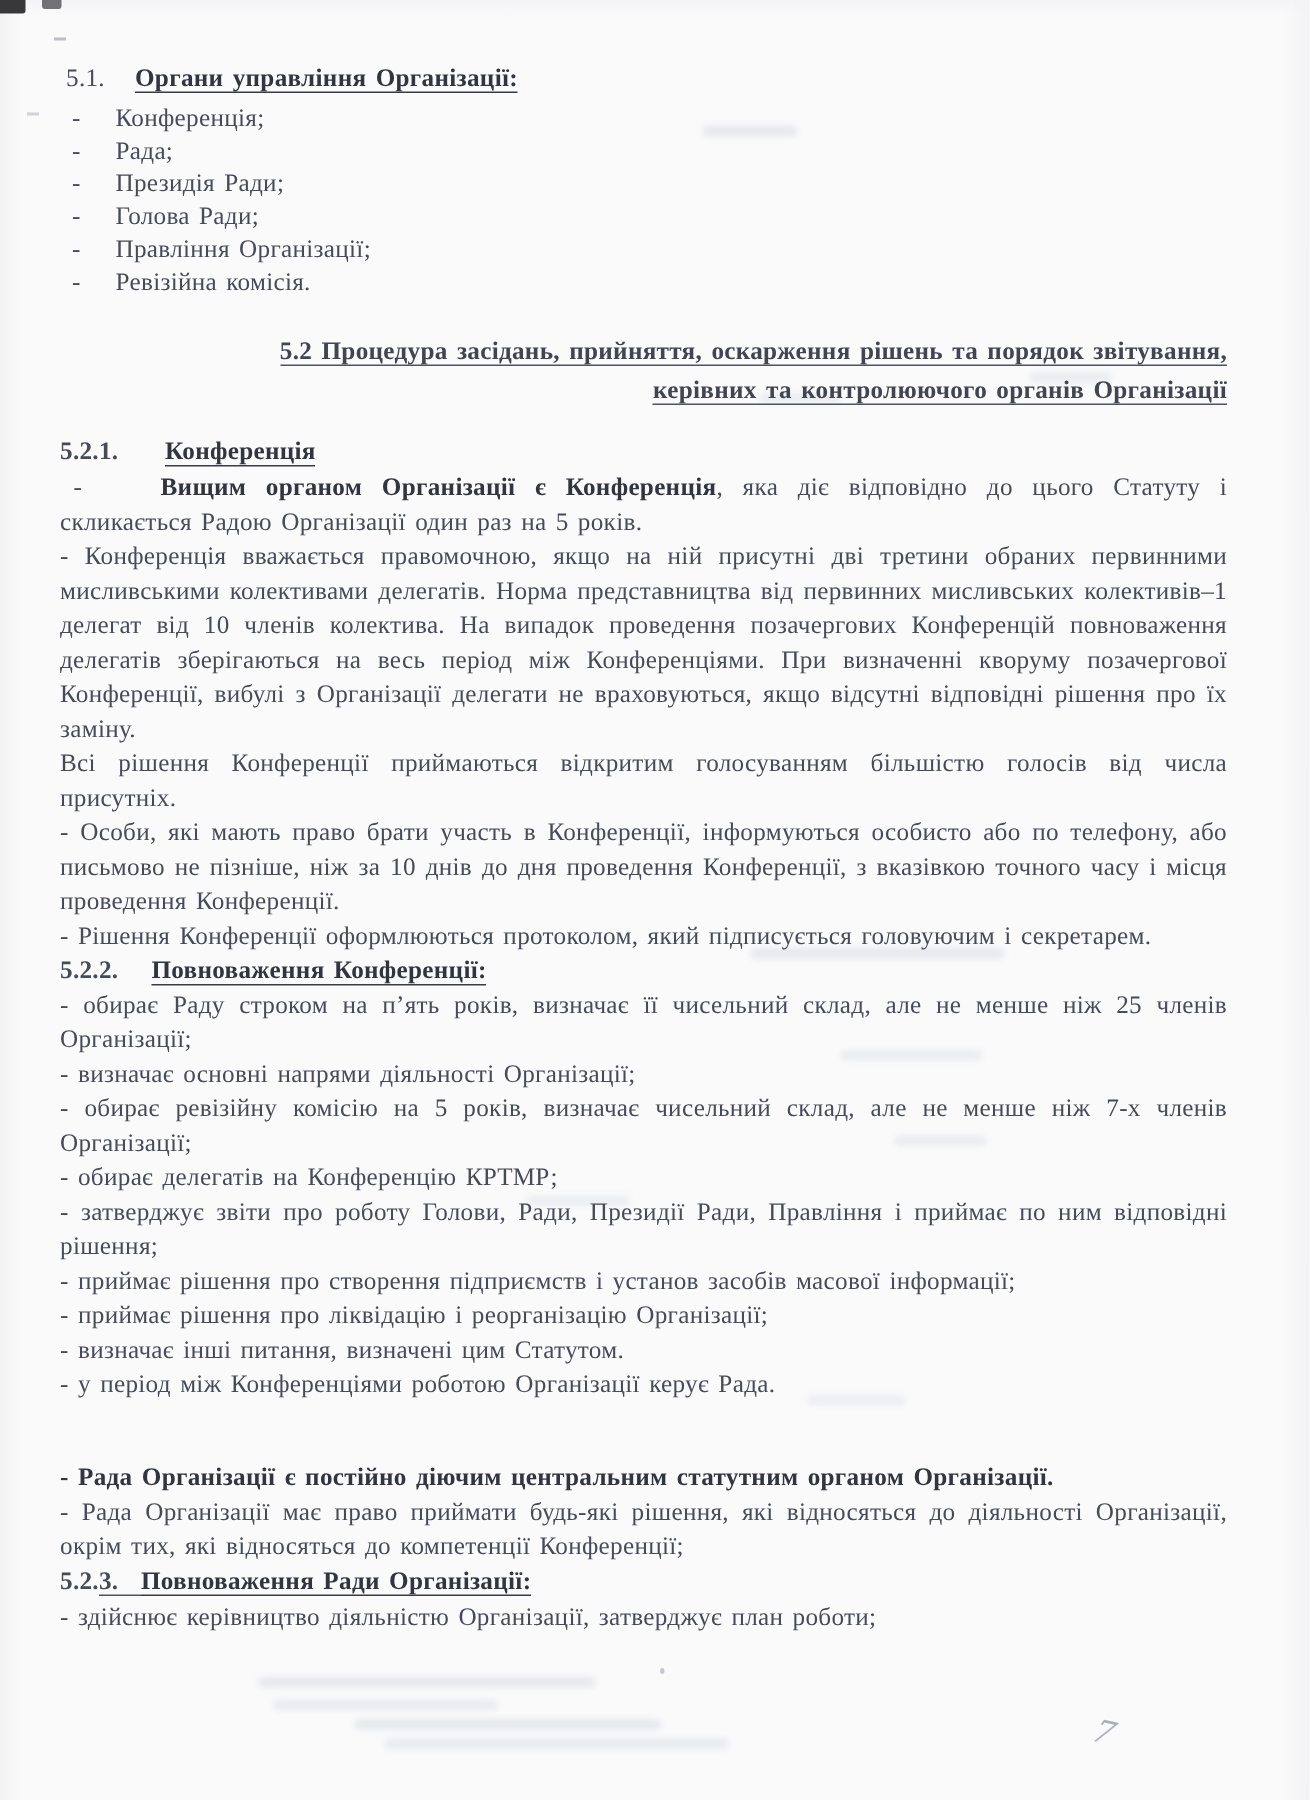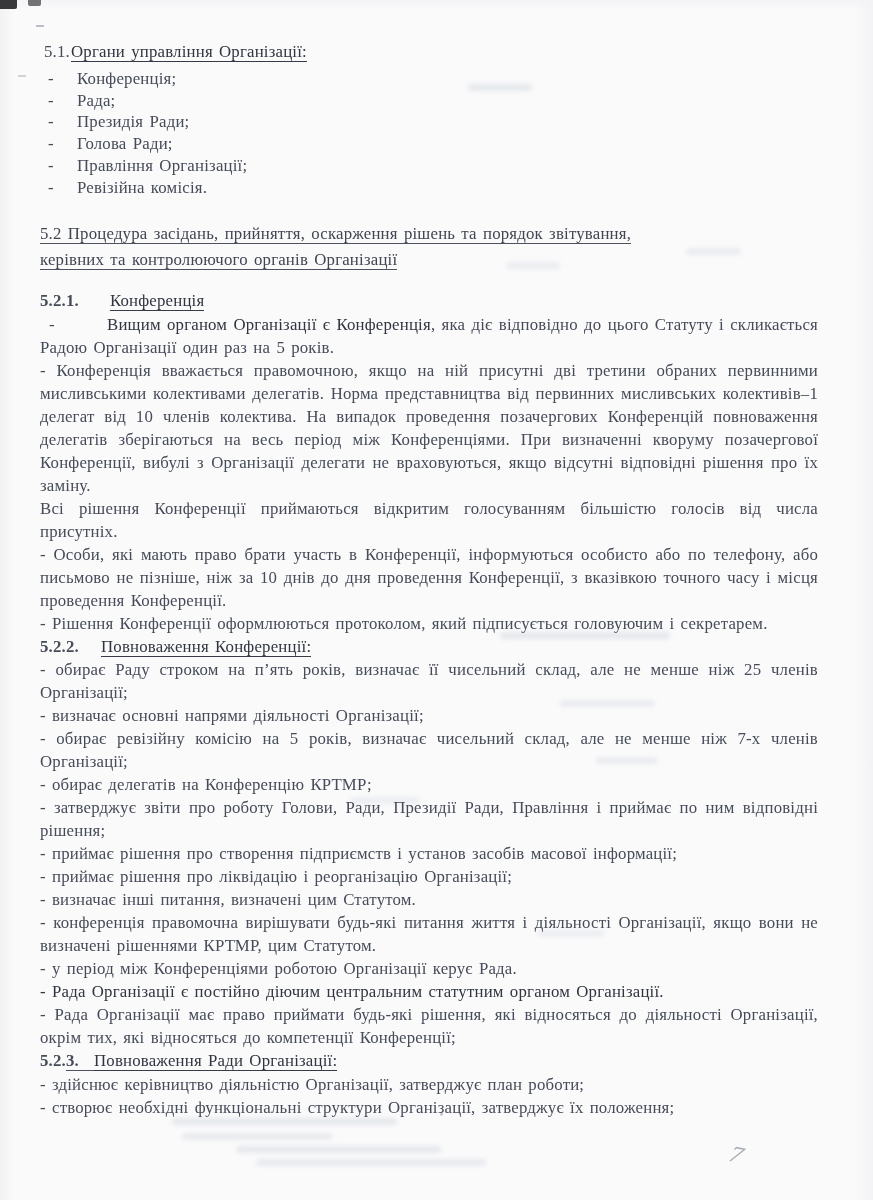--- a/index.html
+++ b/index.html
@@ -18,32 +18,32 @@
     box-sizing:border-box;
     padding:36px 55px 0 40px;
     color:#464b58;
     font-size:16.8px;
     line-height:23px;
     letter-spacing:.2px;
     word-spacing:1.8px;
   }
   .content{width:778px;position:relative;z-index:2;}
   p{margin:0;text-align:justify;}
-  .bold{font-weight:normal;color:#30353f;}
+  .bold{font-weight:bold;color:#30353f;margin-top:39px;}
   .u{border-bottom:1.4px solid #4d525e;}
   .bold.u{border-bottom-color:#33384394;border-bottom:1.5px solid #363b47;}
 
   
   .s51-head{margin:4px 0 5px 4px;white-space:nowrap;}
-  .s51-head .num{margin-right:1px;font-family:Liberation Serif, serif;}
+  .s51-head .num{margin-right:20px;font-family:Liberation Serif, serif;}
   .toc-item{display:flex;line-height:21.7px;}
   .toc-dash{width:37px;padding-left:8px;box-sizing:border-box;flex:none;}
 
   
-  .s52-head{margin:23px 0 17px 0;text-align:left;line-height:25.5px;color:#404551;}
+  .s52-head{margin:23px 0 17px 0;text-align:right;line-height:25.5px;color:#404551;font-weight:bold;}
 
   
   .h-row{line-height:23.5px;white-space:nowrap;}
   .h-row .num{color:#464b58;font-weight:bold;}
   .n521{margin-right:31px;}
   .n522{margin-right:22px;}
   .n523-plain{}
   .n523-u{border-bottom:1.4px solid #4d525e;padding-right:15px;}
 
   
@@ -139,31 +139,29 @@
     </div>
 
     <p class="para">- обирає Раду строком на п’ять років, визначає її чисельний склад, але не менше ніж 25 членів Організації;</p>
     <p class="para">- визначає основні напрями діяльності Організації;</p>
     <p class="para">- обирає ревізійну комісію на 5 років, визначає чисельний склад, але не менше ніж 7-х членів Організації;</p>
     <p class="para">- обирає делегатів на Конференцію КРТМР;</p>
     <p class="para">- затверджує звіти про роботу Голови, Ради, Президії Ради, Правління і приймає по ним відповідні рішення;</p>
     <p class="para">- приймає рішення про створення підприємств і установ засобів масової інформації;</p>
     <p class="para">- приймає рішення про ліквідацію і реорганізацію Організації;</p>
     <p class="para">- визначає інші питання, визначені цим Статутом.</p>
-    <p class="para">- конференція правомочна вирішувати будь-які питання життя і діяльності Організації, якщо вони не визначені рішеннями КРТМР, цим Статутом.</p>
     <p class="para">- у період між Конференціями роботою Організації керує Рада.</p>
     <p class="para bold">- Рада Організації є постійно діючим центральним статутним органом Організації.</p>
     <p class="para">- Рада Організації має право приймати будь-які рішення, які відносяться до діяльності Організації, окрім тих, які відносяться до компетенції Конференції;</p>
 
     <div class="h-row">
       <span class="num"><span class="n523-plain">5.2.</span><span class="n523-u">3.</span></span><span class="bold u">Повноваження Ради Організації:</span>
     </div>
 
     <p class="para">- здійснює керівництво діяльністю Організації, затверджує план роботи;</p>
-    <p class="para">- створює необхідні функціональні структури Організації, затверджує їх положення;</p>
 
   </div>
 
   <div class="ghost g1"></div>
   <div class="ghost g2"></div>
   <div class="ghost g3"></div>
   <div class="ghost g4"></div>
   <div class="ghost g5"></div>
   <div class="ghost g6"></div>
   <div class="ghost g7"></div>

